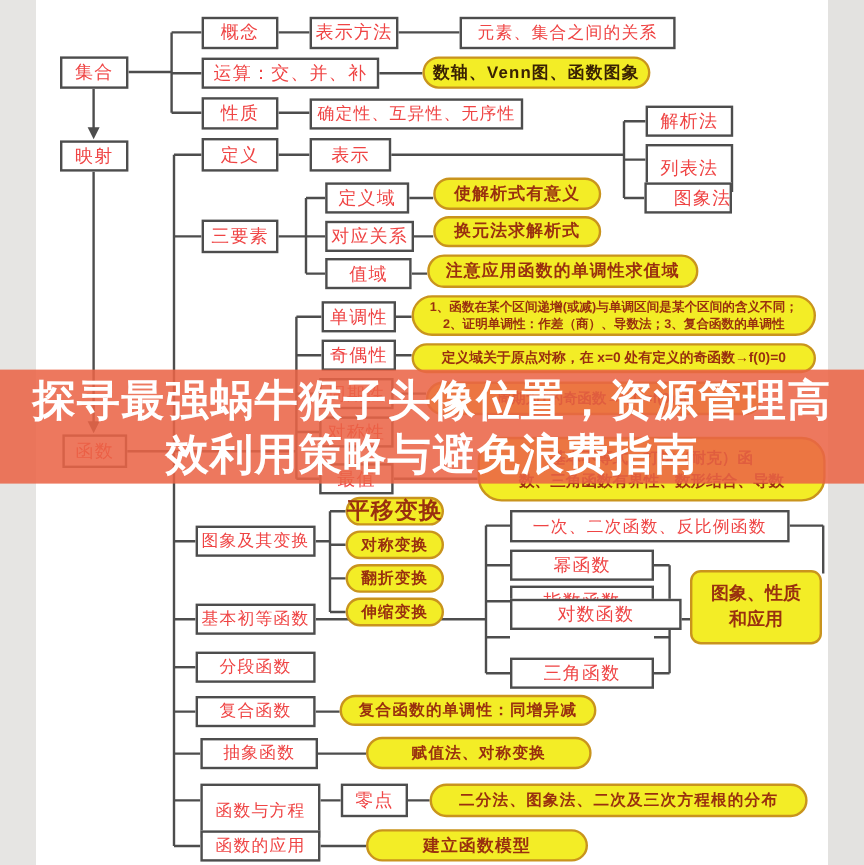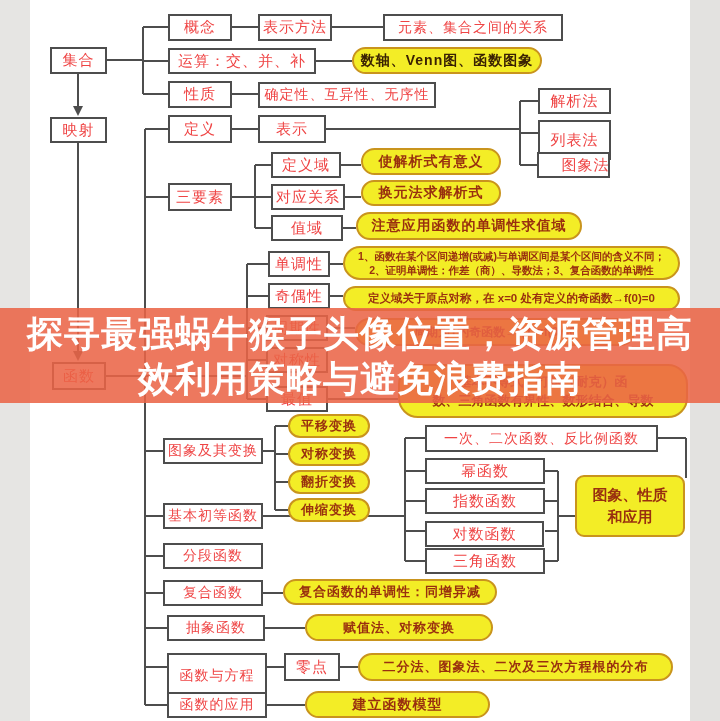--- a/index.html
+++ b/index.html
@@ -115,30 +115,30 @@
 <div class="box" style="left:266px;top:347px;width:62px;height:26px;">对称性</div>
 <div class="box" style="left:266px;top:386px;width:62px;height:26px;">最值</div>
 <div class="pill multiline" style="left:398px;top:364px;width:290px;height:54px;font-size:13px;line-height:19px;border-radius:20px;">
   <div class="ln">基本不等式、打钩（耐克）函</div>
   <div class="ln">数、三角函数有界性、数形结合、导数</div>
 </div>
 
 <div class="box" style="left:52px;top:362px;width:54px;height:28px;">函数</div>
 
 <div class="box" style="left:163px;top:438px;width:100px;height:26px;font-size:14px;">图象及其变换</div>
-<div class="pill" style="left:288px;top:414px;width:82px;height:24px;font-size:13px;">平移变换</div>
+<div class="pill" style="left:288px;top:414px;width:82px;height:24px;font-size:19px;">平移变换</div>
 <div class="pill" style="left:288px;top:442px;width:82px;height:24px;font-size:13px;">对称变换</div>
 <div class="pill" style="left:288px;top:470px;width:82px;height:24px;font-size:13px;">翻折变换</div>
 <div class="pill" style="left:288px;top:498px;width:82px;height:24px;font-size:13px;">伸缩变换</div>
 
 <div class="box" style="left:163px;top:503px;width:100px;height:26px;font-size:14px;">基本初等函数</div>
 <div class="box" style="left:425px;top:425px;width:233px;height:27px;font-size:14px;">一次、二次函数、反比例函数</div>
 <div class="box" style="left:425px;top:458px;width:120px;height:26px;">幂函数</div>
 <div class="box" style="left:425px;top:488px;width:120px;height:26px;">指数函数</div>
-<div class="box" style="left:425px;top:521px;width:119px;height:26px;">对数函数</div>
+<div class="box" style="left:425px;top:499px;width:143px;height:26px;">对数函数</div>
 <div class="box" style="left:425px;top:548px;width:120px;height:26px;">三角函数</div>
 <div class="pill multiline" style="left:575px;top:475px;width:110px;height:62px;font-size:15px;line-height:22px;border-radius:9px;text-align:right;">
   <div class="ln">图象、性质</div>
   <div class="ln">和应用</div>
 </div>
 
 <div class="box" style="left:163px;top:543px;width:100px;height:26px;font-size:14px;">分段函数</div>
 <div class="box" style="left:163px;top:580px;width:100px;height:26px;font-size:14px;">复合函数</div>
 <div class="pill" style="left:283px;top:579px;width:214px;height:26px;font-size:13px;">复合函数的单调性：同增异减</div>
 <div class="box" style="left:167px;top:615px;width:98px;height:26px;font-size:14px;">抽象函数</div>

